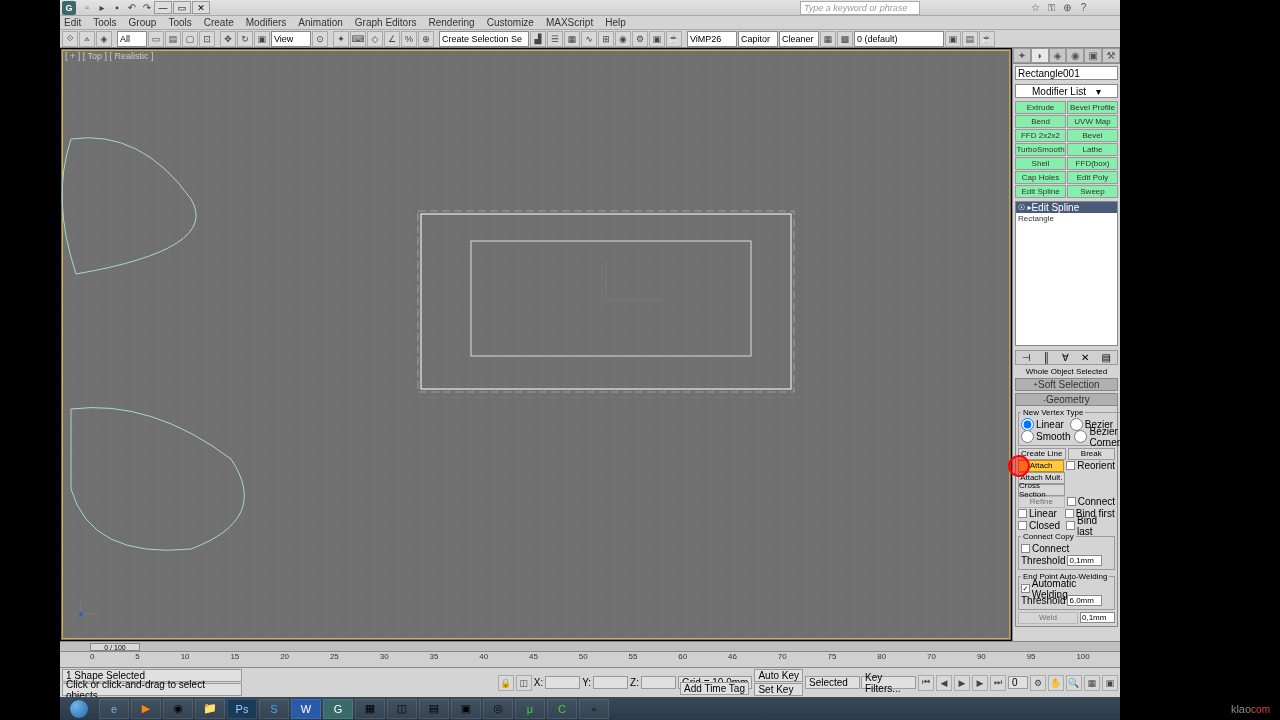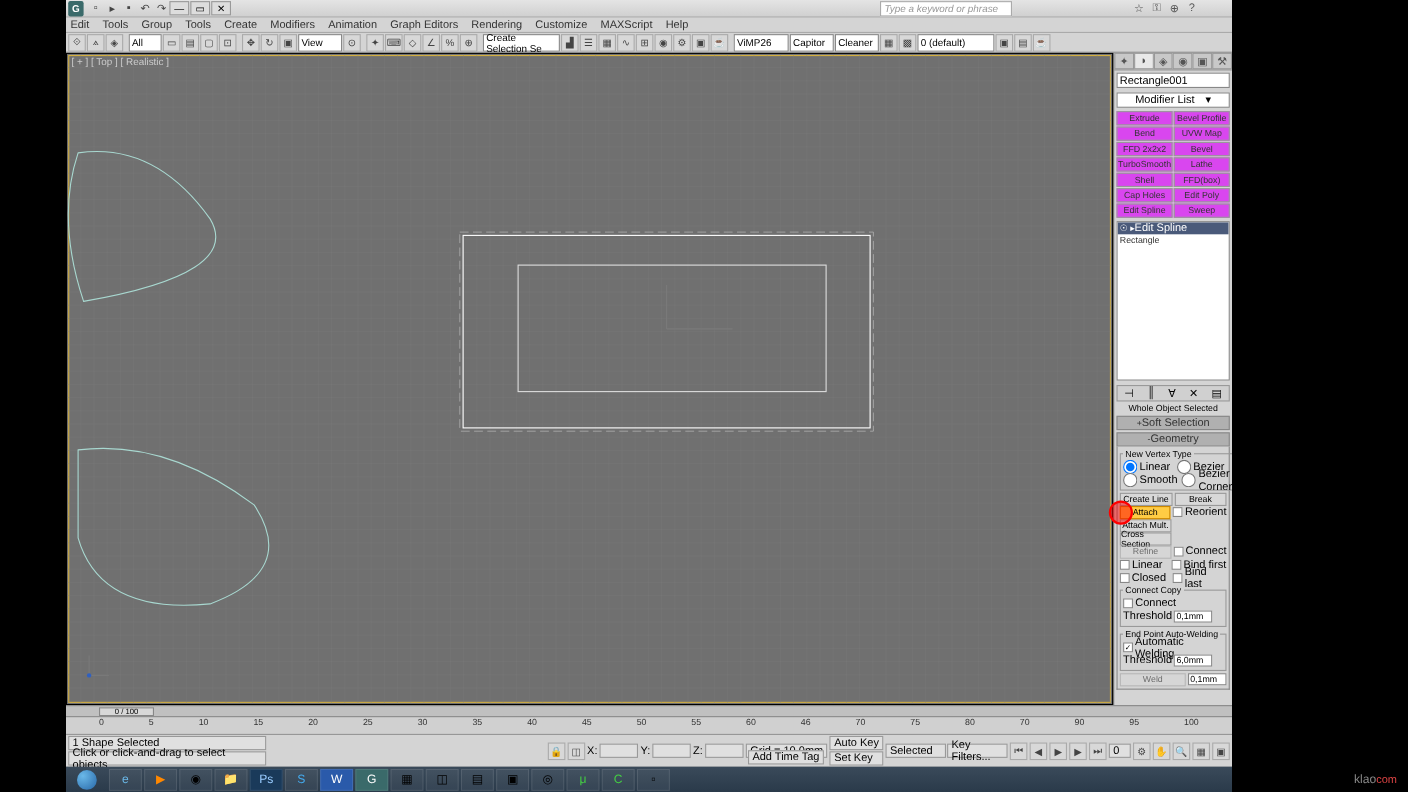--- a/index.html
+++ b/index.html
@@ -17,35 +17,35 @@
 .searchbox{position:absolute;right:200px;top:1px;width:120px;height:14px;background:#fff;border:1px solid #aaa;display:flex;align-items:center;padding:0 3px;font-size:9px;color:#999;font-style:italic}
 .helpicons{position:absolute;right:30px;top:1px;display:flex;gap:3px}
 .hicon{width:13px;height:13px;display:flex;align-items:center;justify-content:center;color:#555}
 .toolbar{height:18px;background:#d4d4d4;display:flex;align-items:center;padding:0 2px;gap:1px;border-bottom:1px solid #888}
 .tbtn{width:16px;height:16px;background:#d8d8d8;border:1px solid #aaa;display:flex;align-items:center;justify-content:center;font-size:9px;color:#444}
 .tsep{width:3px}
 .tdrop{height:16px;background:#fff;border:1px solid #888;font-size:9px;padding:0 2px;display:flex;align-items:center}
 .tdrop.w30{width:30px}
 .tdrop.w40{width:40px}
 .tdrop.w50{width:50px}
-.tdrop.w70{width:70px}
+.tdrop.w70{width:90px}
 .maincontent{flex:1;display:flex;overflow:hidden}
 .viewport{flex:1;position:relative;background:#707070;border:1px solid #000}
 .viewport .yellowborder{position:absolute;inset:1px;border:1px solid #d4b040;pointer-events:none}
 .viewlabel{position:absolute;left:4px;top:2px;font-size:9px;color:#ccc}
 .grid{position:absolute;inset:0}
 .grid line{stroke:#7a7a7a;stroke-width:1}
 .cmdpanel{width:108px;background:#d4d4d4;border-left:1px solid #888;display:flex;flex-direction:column;font-size:9px}
 .cmdtabs{height:16px;display:flex;border-bottom:1px solid #888}
 .cmdtab{flex:1;background:#c8c8c8;border:1px solid #999;display:flex;align-items:center;justify-content:center;font-size:10px;color:#555}
 .cmdtab.active{background:#e8e8e8}
 .nameinput{margin:2px;height:14px;background:#fff;border:1px solid #888;padding:0 2px;display:flex;align-items:center}
 .modlist{margin:2px;height:14px;background:#fff;border:1px solid #888;padding:0 16px;display:flex;align-items:center;justify-content:space-between}
 .btngrid{margin:1px 2px;display:grid;grid-template-columns:1fr 1fr;gap:1px}
-.mbtn{height:13px;background:#d946ef;border:1px solid #999;display:flex;align-items:center;justify-content:center;font-size:8px;color:#333}
+.mbtn{height:13px;background:#86efac;border:1px solid #999;display:flex;align-items:center;justify-content:center;font-size:8px;color:#333}
 .modstack{margin:2px;background:#fff;border:1px solid #888;height:145px;overflow:hidden}
 .msrow{height:11px;padding:0 2px;display:flex;align-items:center;font-size:8px;color:#333}
 .msrow.sel{background:#4a5a7a;color:#fff}
 .stackbtns{margin:2px;height:15px;background:#d0d0d0;border:1px solid #999;display:flex;align-items:center;justify-content:space-around}
 .rollhdr{margin:2px 2px 0 2px;height:13px;background:#b0b0b0;border:1px solid #888;display:flex;align-items:center;justify-content:center;font-size:8px;color:#333}
 .rollbody{margin:0 2px 2px 2px;padding:2px;background:#d4d4d4;border:1px solid #888;border-top:none;font-size:8px}
 .rollbody .row{display:flex;align-items:center;gap:2px;margin-bottom:1px;height:11px}
 .rollbody .btn{flex:1;height:12px;background:#d8d8d8;border:1px solid #999;display:flex;align-items:center;justify-content:center;font-size:8px}
 .rollbody .btn.pressed{background:#ffcc44;border-color:#cc8800}
 .rollbody .field{width:35px;height:11px;background:#fff;border:1px solid #888;padding:0 1px;font-size:8px}

